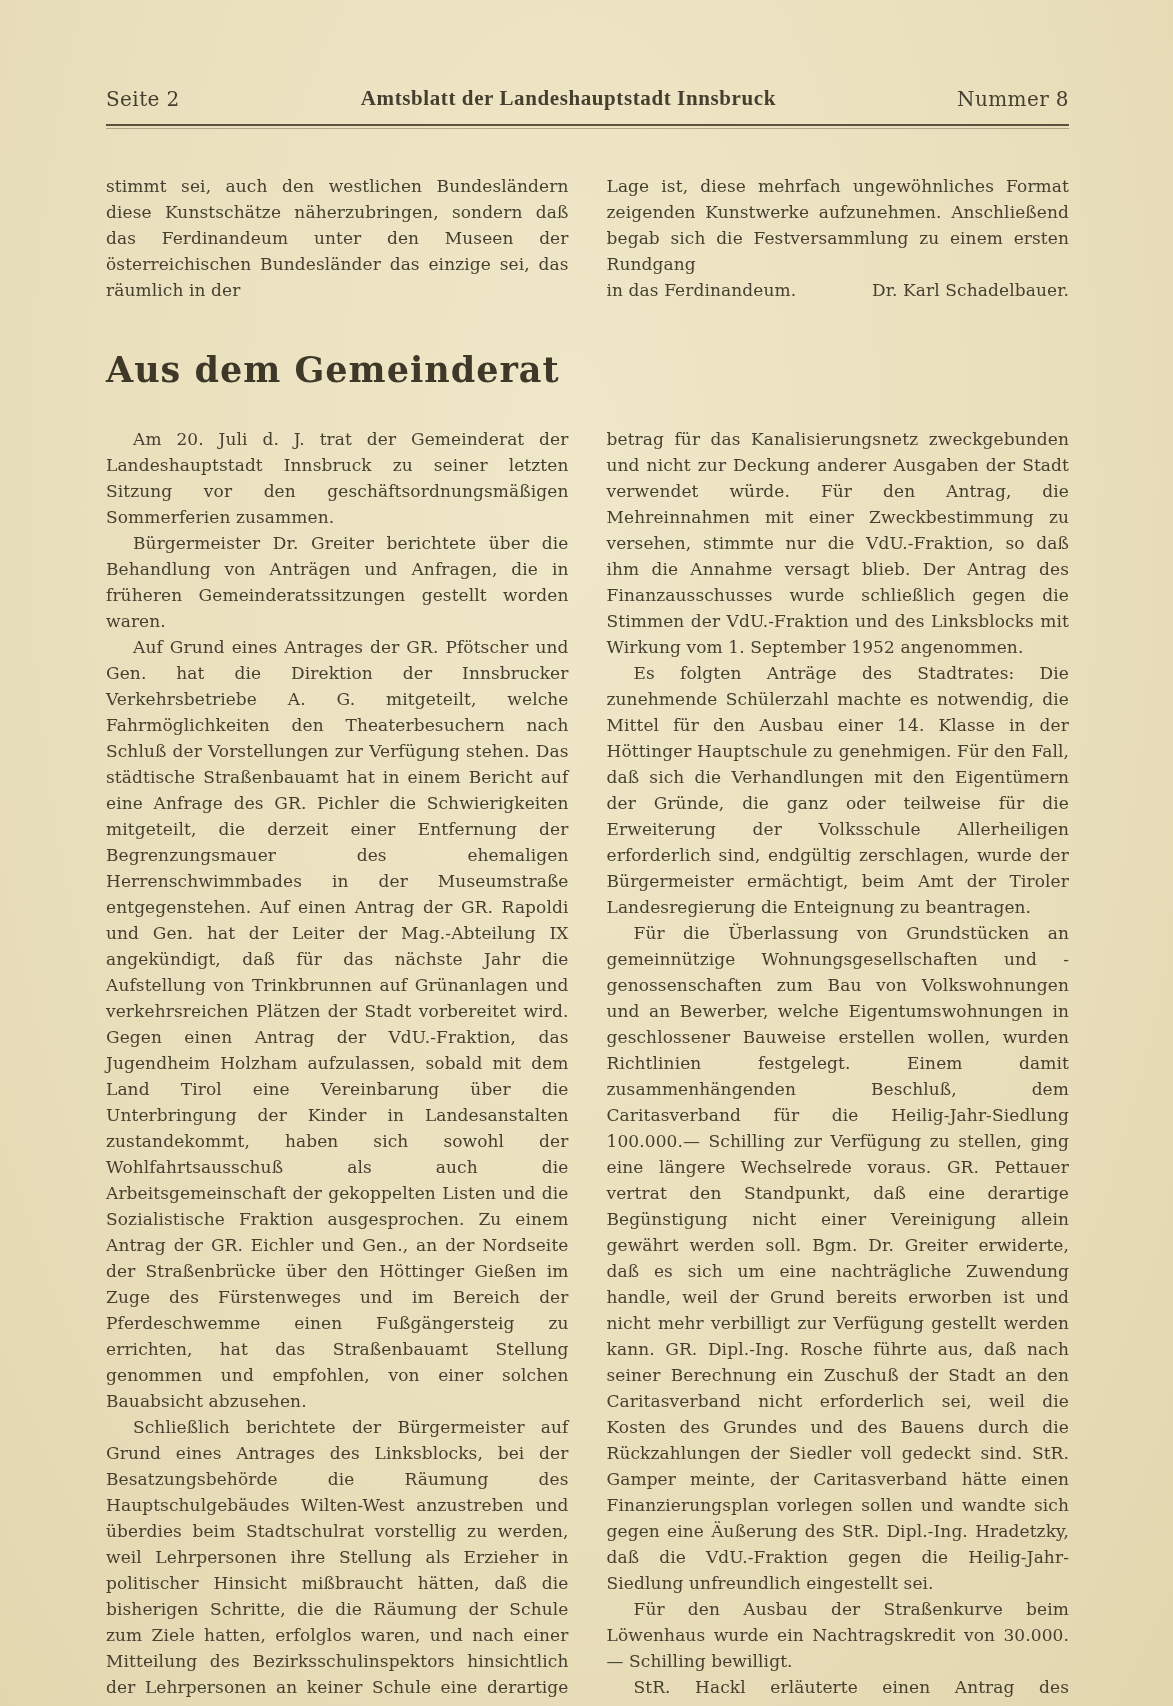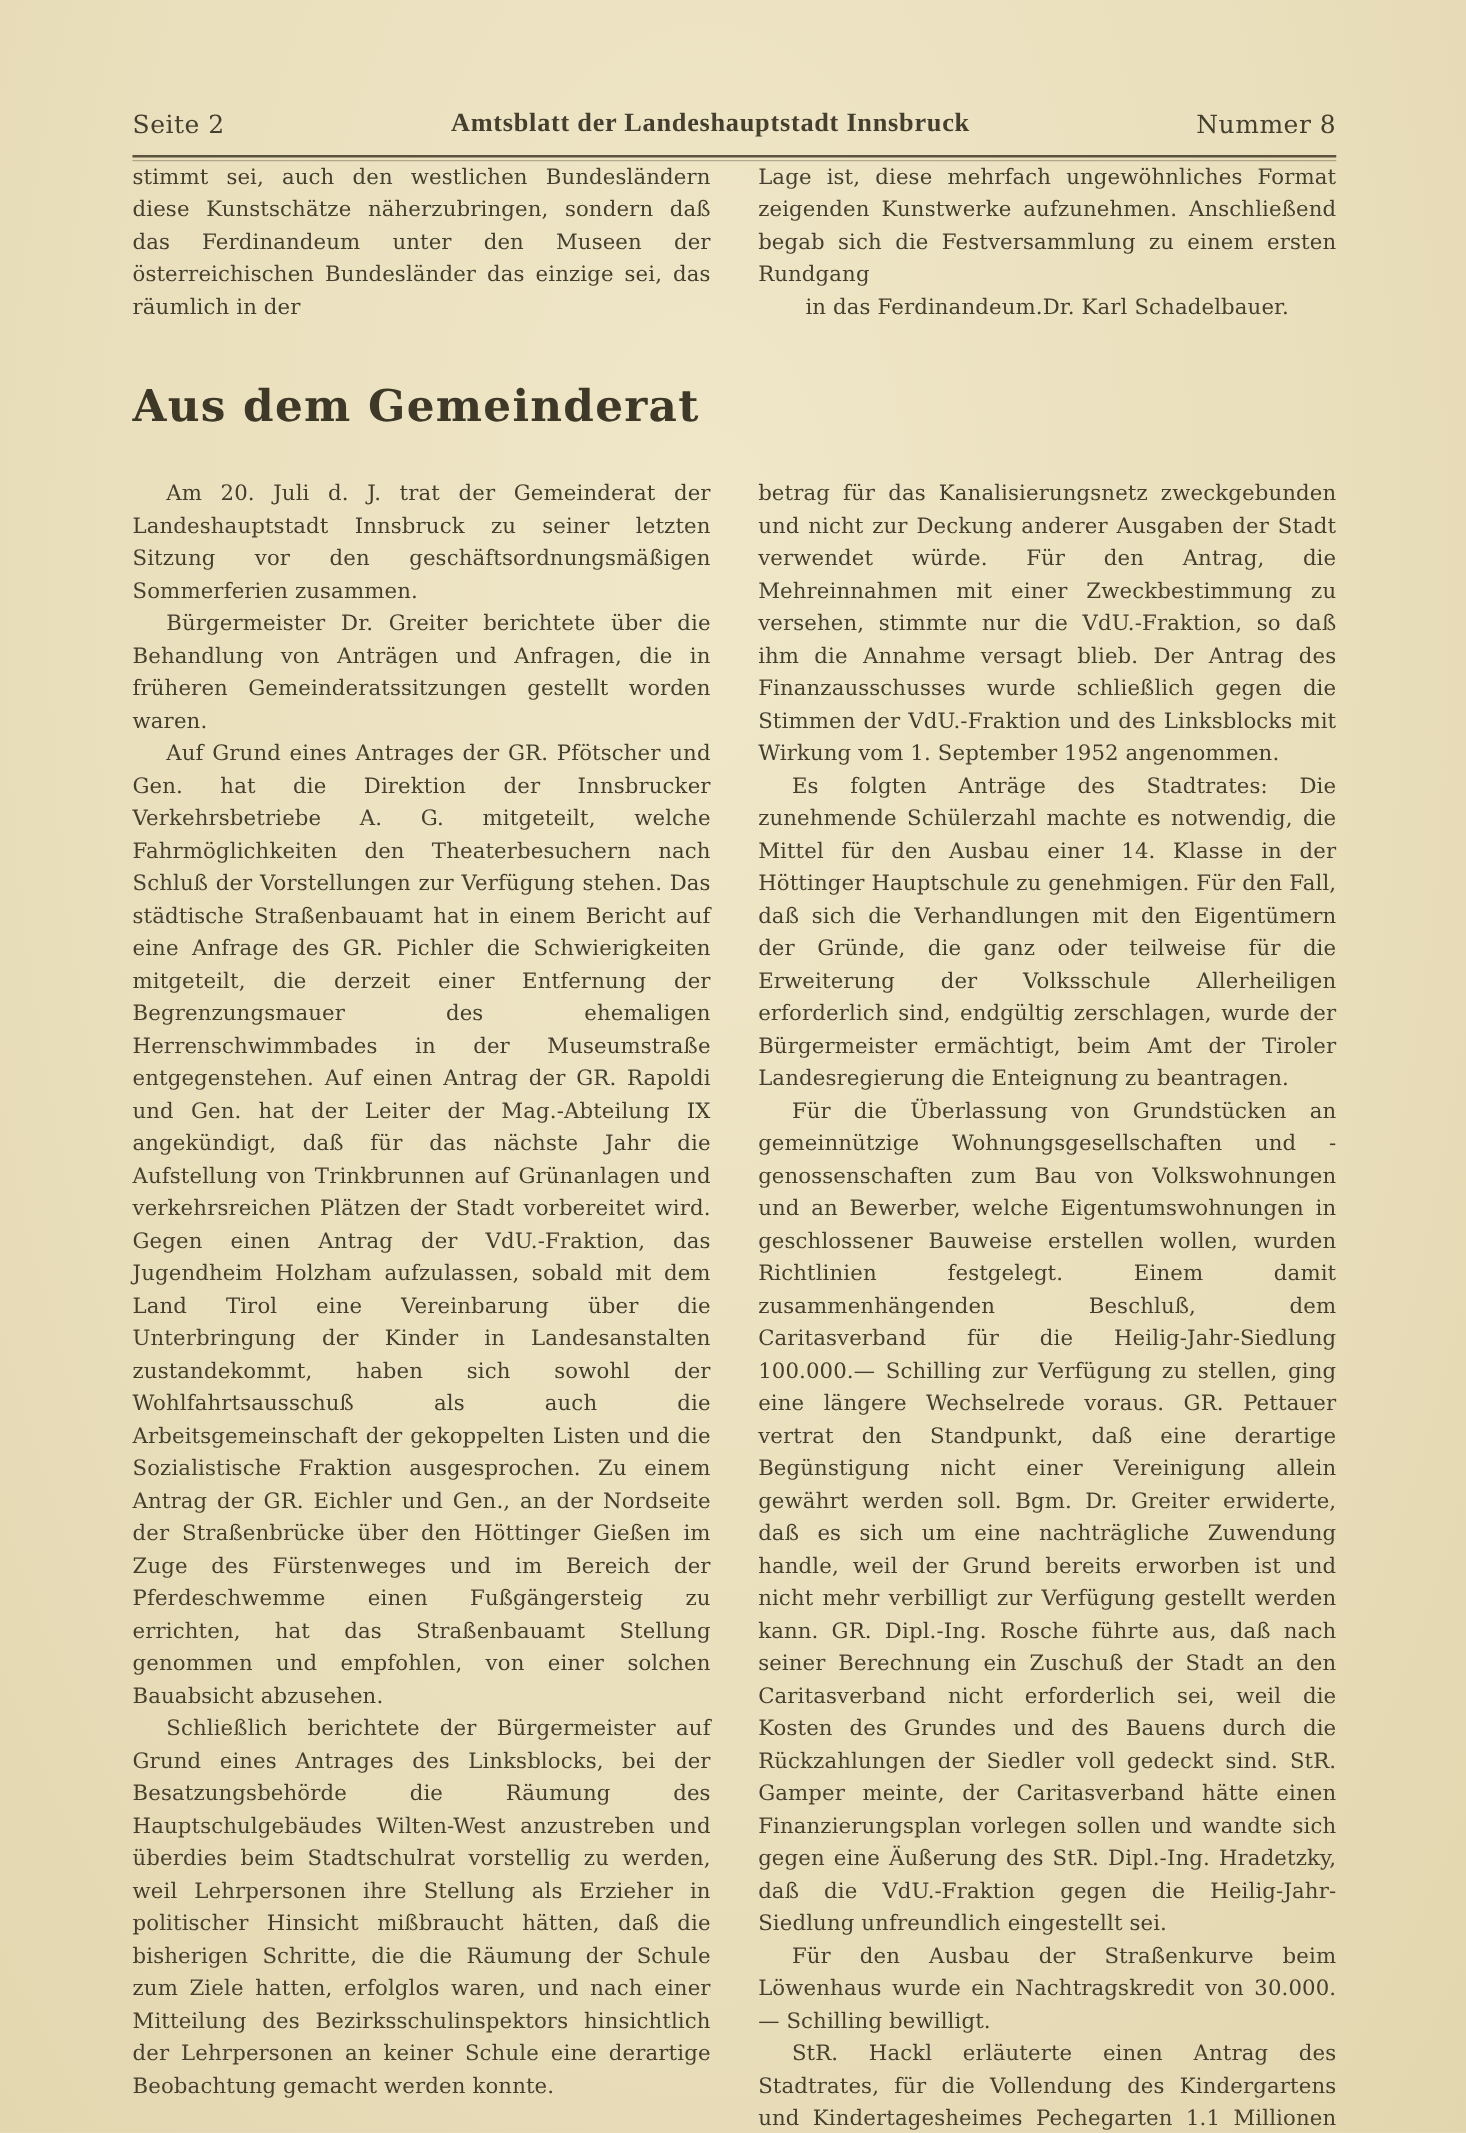--- a/index.html
+++ b/index.html
@@ -36,22 +36,22 @@
   }
 
   .two-cols { display: flex; gap: 38px; }
   .col { width: 50%; }
   .bodytext {
     font-size: 17px;
     line-height: 26px;
     text-align: justify;
     letter-spacing: 0.1px;
   }
-  .intro-section { }
-  .sig-line { display: flex; justify-content: center; }
+  .intro-section { margin-top: 44px; }
+  .sig-line { display: flex; justify-content: space-between; }
 
   .article-title {
     text-align: left;
     font-size: 35px;
     font-weight: bold;
     letter-spacing: 1px;
     margin: 46px 0 36px 0;
     color: #3e3828;
   }
   p.para { text-align: justify; }

